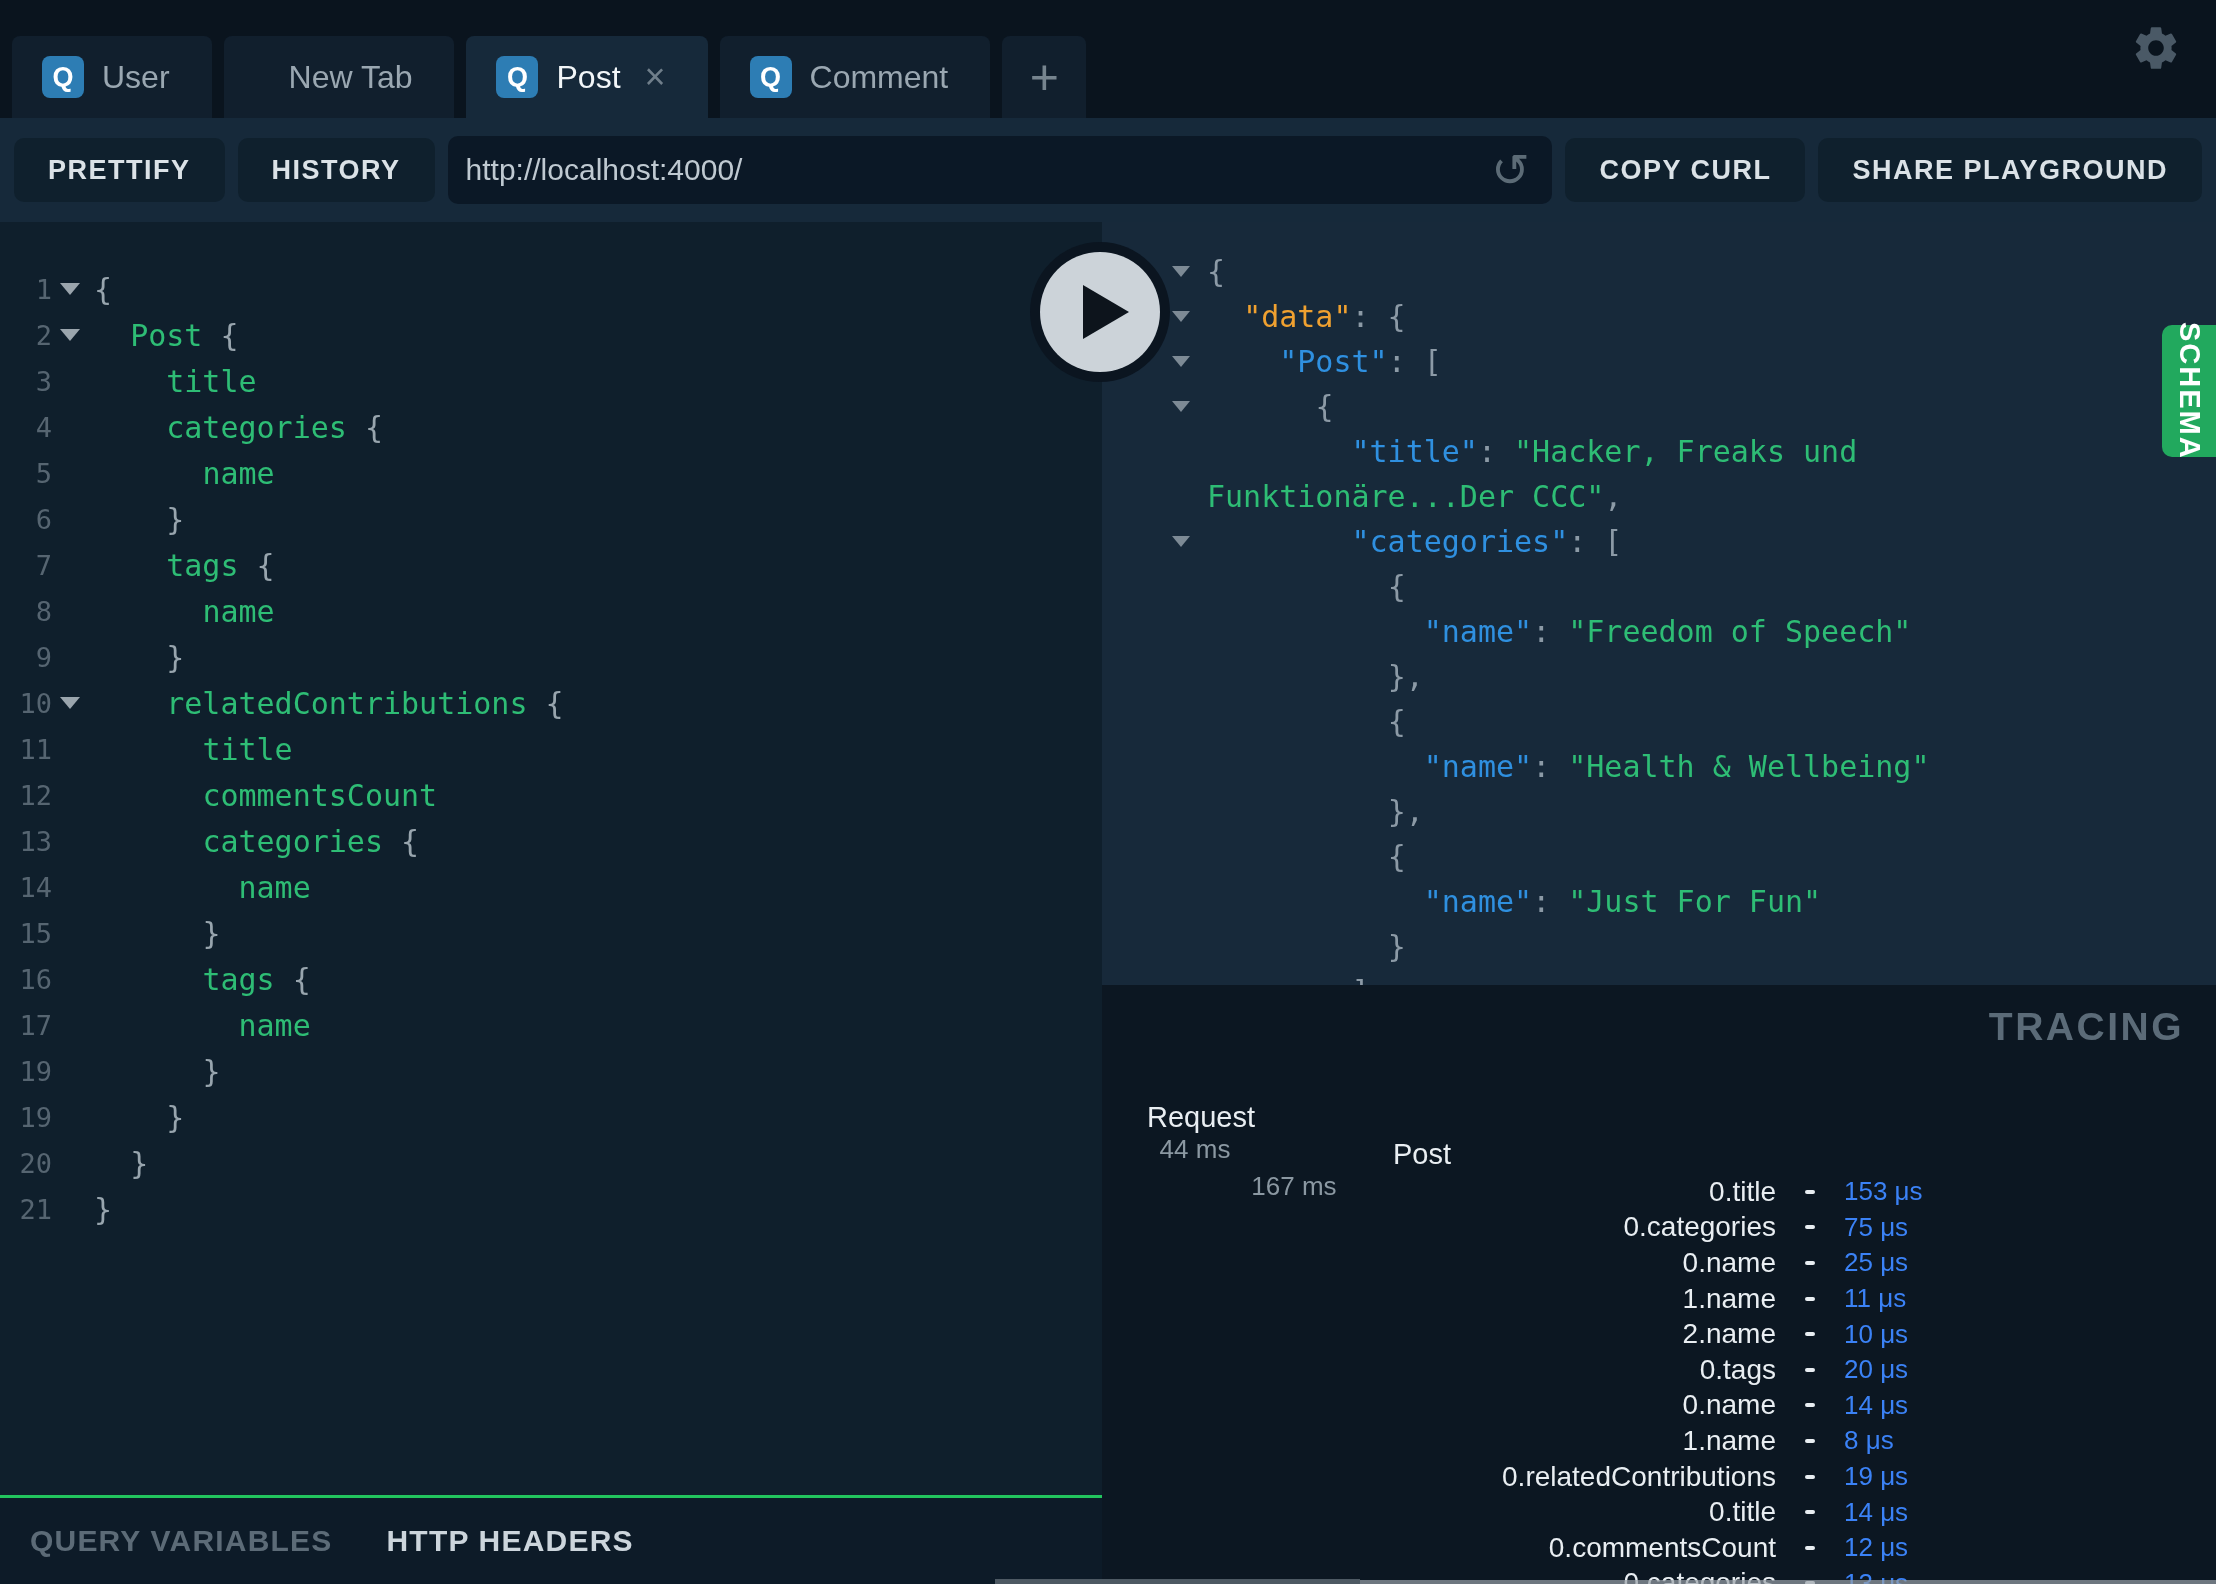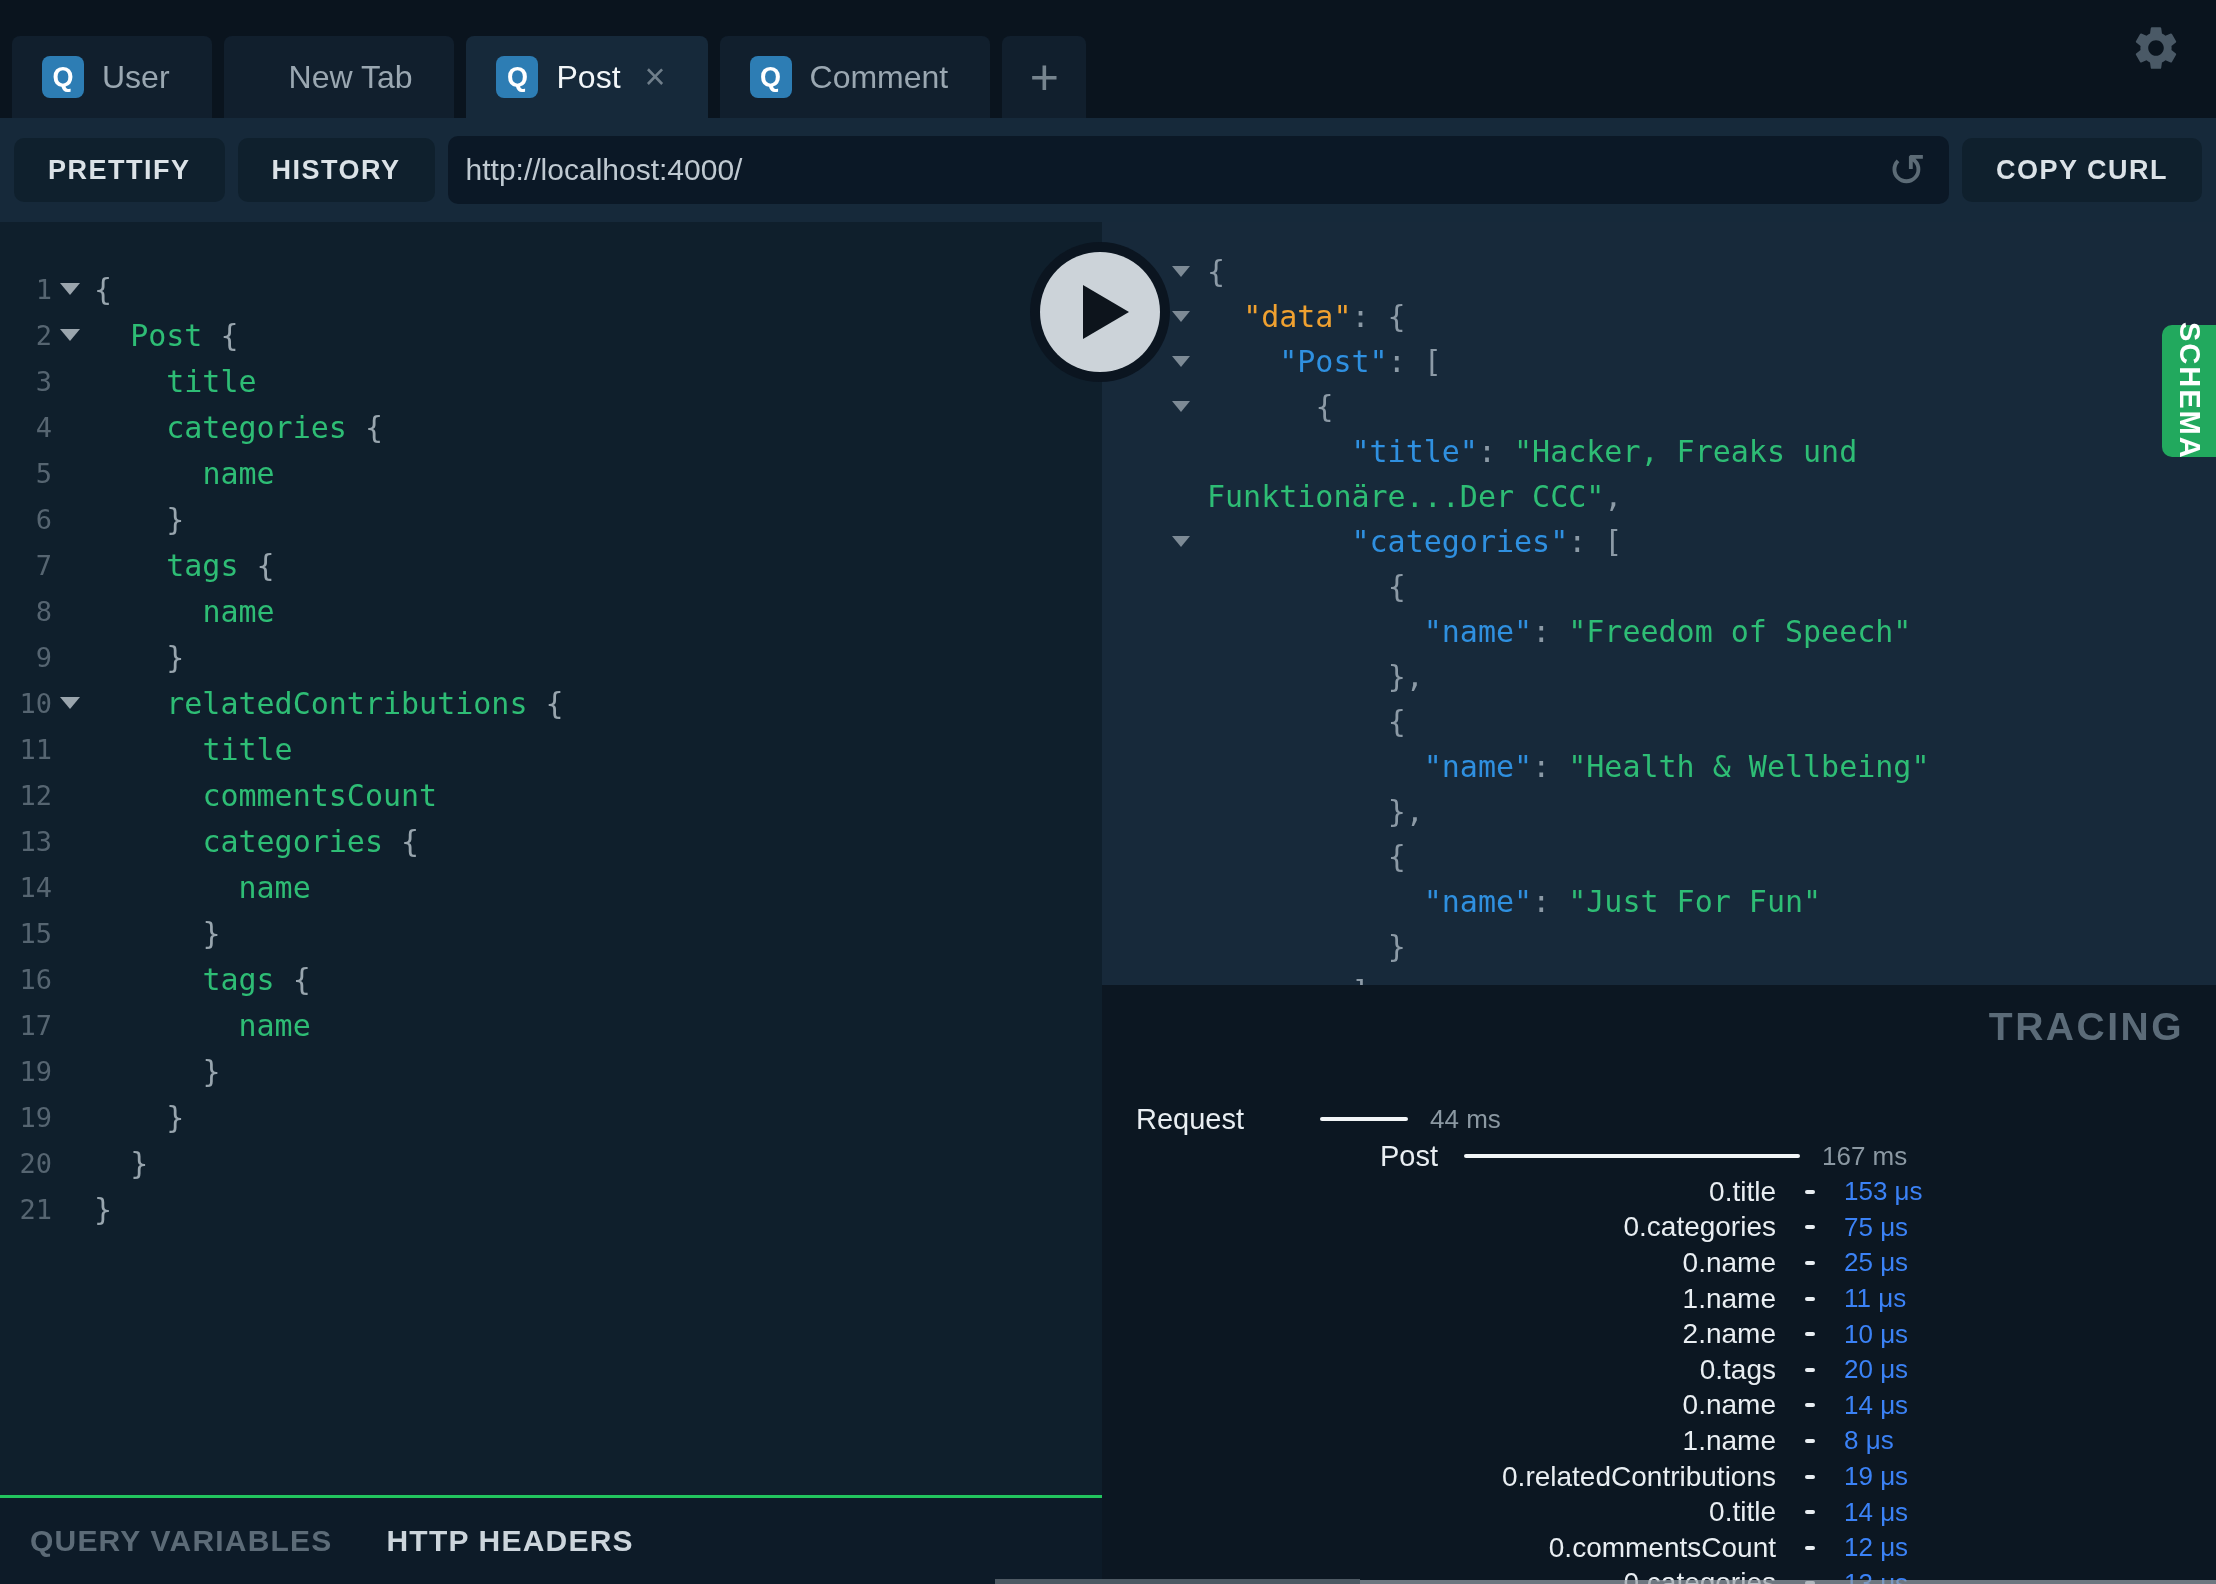--- a/index.html
+++ b/index.html
@@ -75,21 +75,21 @@
                 background:var(--schema,#22a95e); border-radius:10px 0 0 10px;
                 display:flex; align-items:center; justify-content:center; cursor:pointer; z-index:6; }
   .schema-txt { writing-mode:vertical-rl; color:#ffffff; font-weight:700;
                 font-size:29px; letter-spacing:2px; }
 
   
   .tracing { position:absolute; left:0; right:0; bottom:0; height:599px;
              background:#0c1722; overflow:hidden; }
   .tracing-title { position:absolute; top:20px; right:32px; color:#5b6b78;
                    font-size:39px; font-weight:700; letter-spacing:2.5px; }
-  .trace-span-row { position:absolute; left:0; height:36px; display:flex; align-items:center; }
+  .trace-span-row { position:absolute; left:0; height:36px; display:flex; align-items:center;flex-direction:column; }
   .row-request { top:116px; }
   .row-post { top:153px; }
   .span-label { text-align:right; color:#e9eef2; font-size:29px; }
   .row-request .span-label { width:142px; }
   .row-post .span-label { width:336px; }
   .bar { height:4px; background:#f2f5f7; border-radius:2px; }
   .row-request .bar { margin-left:76px; }
   .row-post .bar { margin-left:26px; }
   .span-value { color:#8b98a2; font-size:26px; margin-left:22px; }
   .tr-rows { position:absolute; top:189px; left:0; right:0; }
@@ -150,20 +150,21 @@
   </div>
 
   <div class="toolbar">
     <button class="tb-btn">PRETTIFY</button>
     <button class="tb-btn">HISTORY</button>
     <div class="url">
       <span class="url-text">http://localhost:4000/</span>
       <span class="refresh">↺</span>
     </div>
     <button class="tb-btn">COPY CURL</button>
+    <button class="tb-btn">SHARE PLAYGROUND</button>
   </div>
 
   <div class="main">
 
     <div class="editor-pane">
       <div class="ed-lines" id="ed-lines">
           <div class="ed-line">
             <span class="ed-num">1</span>
             <span class="ed-arrow">
               <span class="tri"></span>

